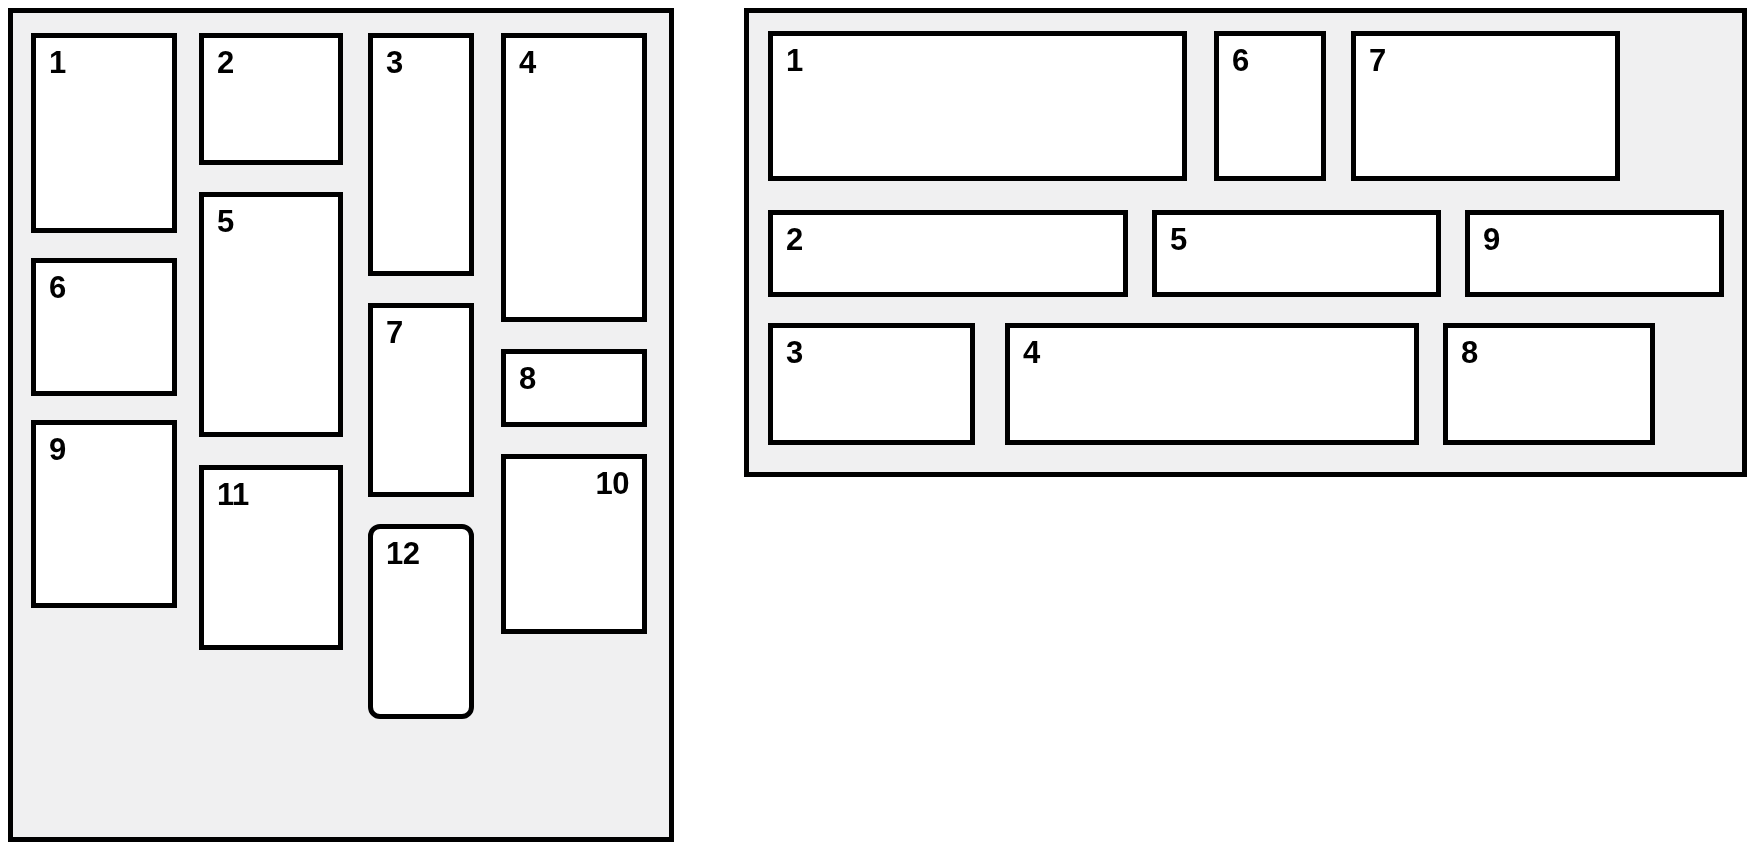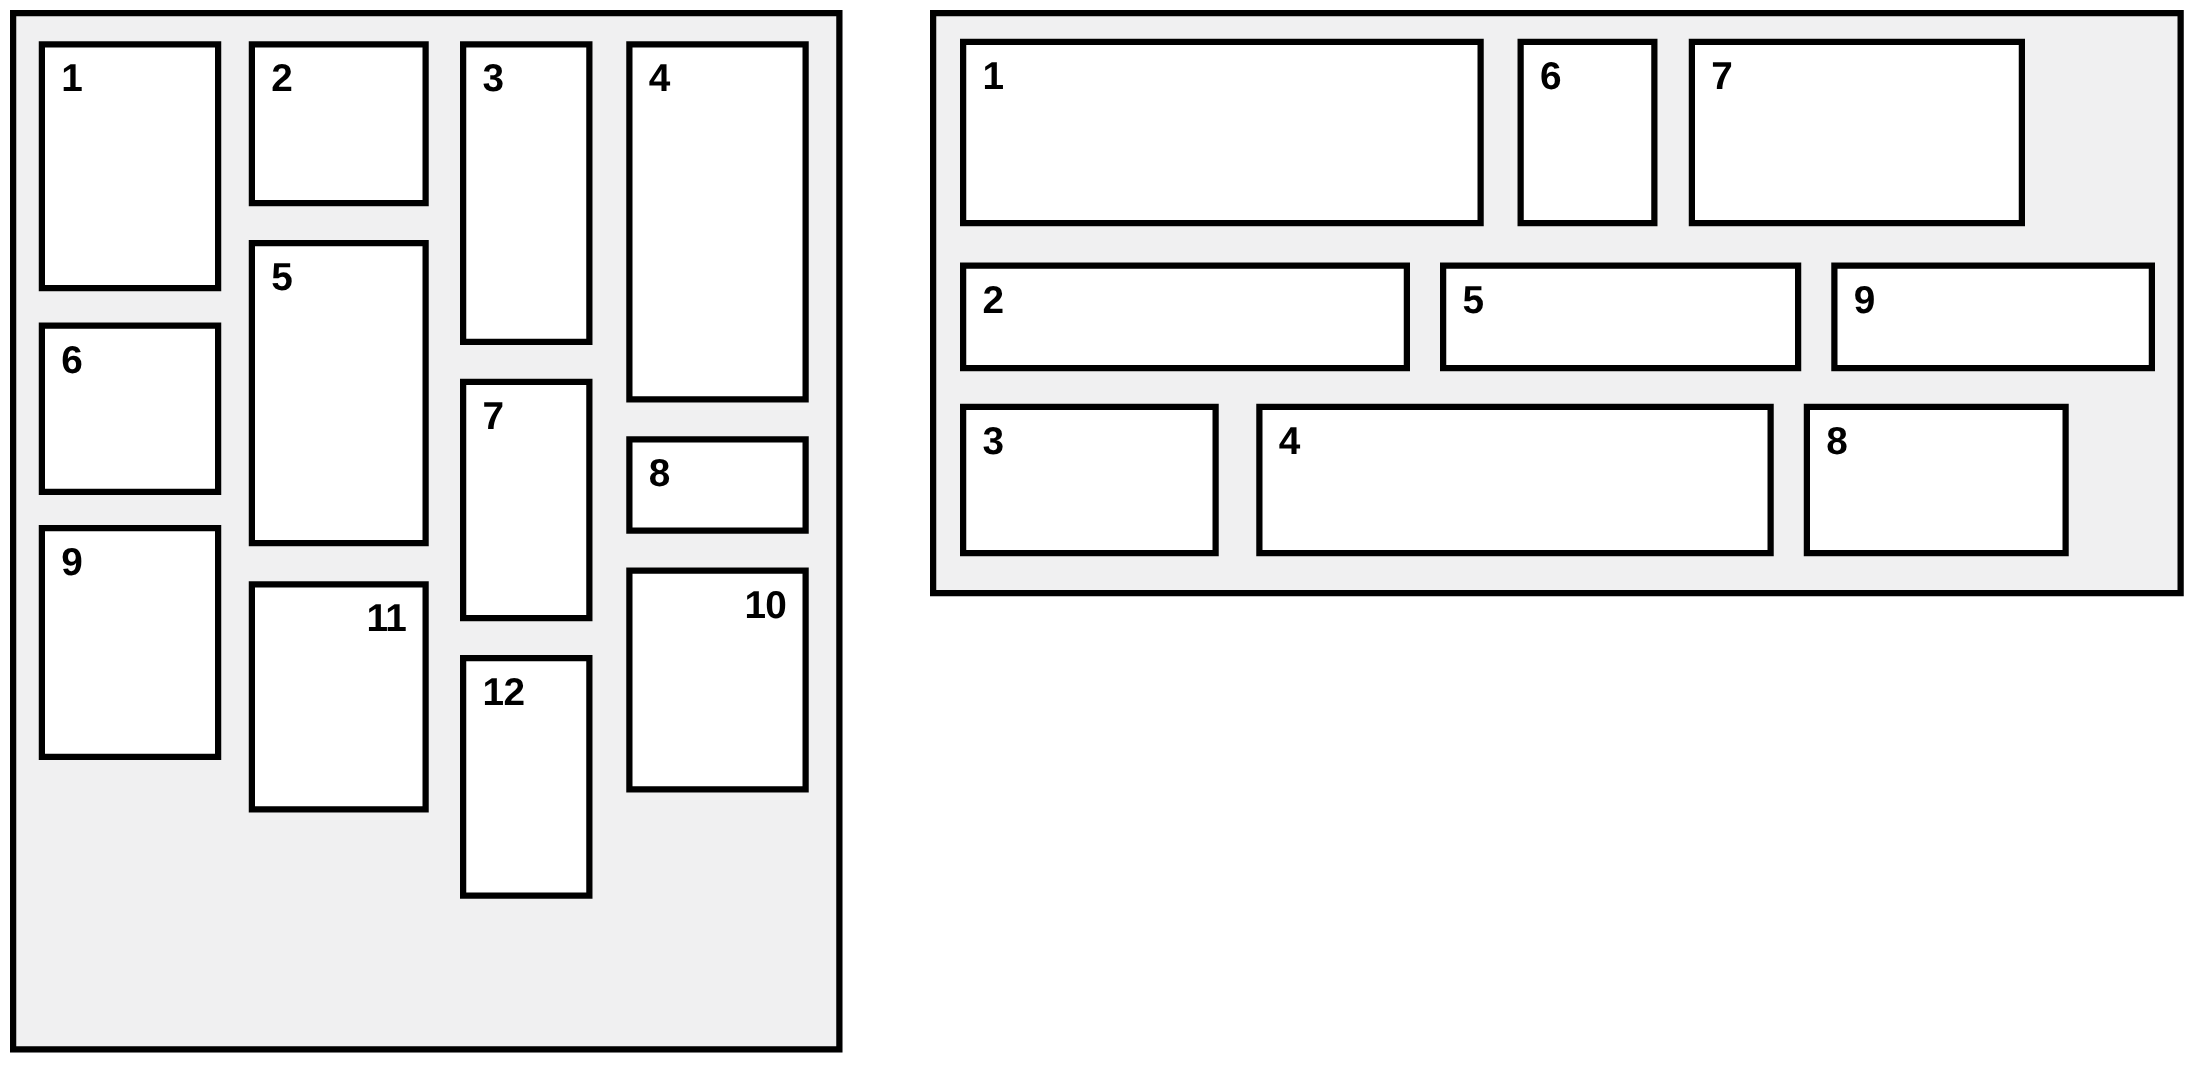--- a/index.html
+++ b/index.html
@@ -35,22 +35,22 @@
   .L1  { left: 18px;  top: 20px;  width: 146px; height: 200px; }
   .L2  { left: 186px; top: 20px;  width: 144px; height: 132px; }
   .L3  { left: 355px; top: 20px;  width: 106px; height: 243px; }
   .L4  { left: 488px; top: 20px;  width: 146px; height: 289px; }
   .L5  { left: 186px; top: 179px; width: 144px; height: 245px; }
   .L6  { left: 18px;  top: 245px; width: 146px; height: 138px; }
   .L7  { left: 355px; top: 290px; width: 106px; height: 194px; }
   .L8  { left: 488px; top: 336px; width: 146px; height: 78px;  }
   .L9  { left: 18px;  top: 407px; width: 146px; height: 188px; }
   .L10 { left: 488px; top: 441px; width: 146px; height: 180px; text-align: right; }
-  .L11 { left: 186px; top: 452px; width: 144px; height: 185px; text-align: right; }
-  .L12 { left: 355px; top: 511px; width: 106px; height: 195px; }
+  .L11 { left: 186px; top: 452px; width: 144px; height: 185px; }
+  .L12 { left: 355px; top: 511px; width: 106px; height: 195px; border-radius: 12px; }
 
   
   .R1  { left: 19px;  top: 18px;  width: 419px; height: 150px; }
   .R2  { left: 19px;  top: 197px; width: 360px; height: 87px;  }
   .R3  { left: 19px;  top: 310px; width: 207px; height: 122px; }
   .R4  { left: 256px; top: 310px; width: 414px; height: 122px; }
   .R5  { left: 403px; top: 197px; width: 289px; height: 87px;  }
   .R6  { left: 465px; top: 18px;  width: 112px; height: 150px; }
   .R7  { left: 602px; top: 18px;  width: 269px; height: 150px; }
   .R8  { left: 694px; top: 310px; width: 212px; height: 122px; }

